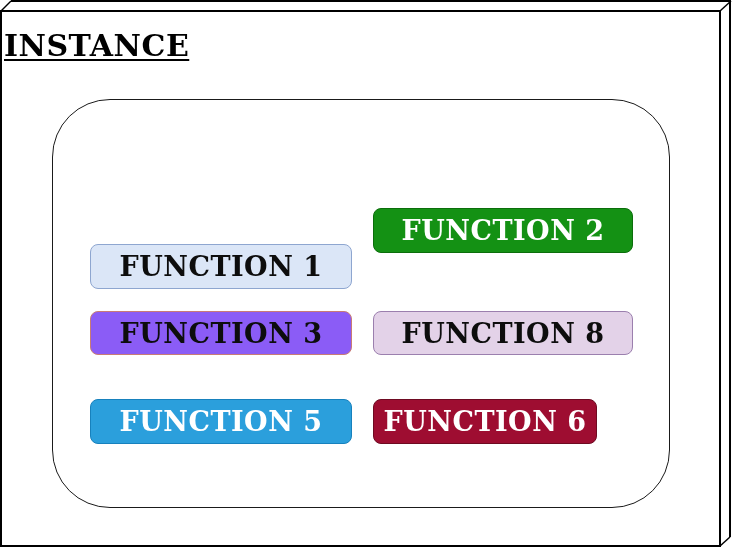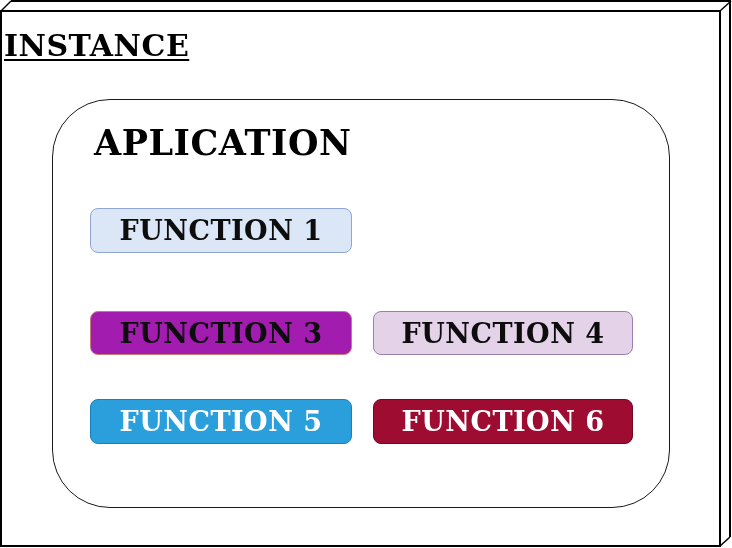--- a/index.html
+++ b/index.html
@@ -68,21 +68,21 @@
     white-space: nowrap;
     box-sizing: border-box;
     cursor: default;
   }
   
   .pos-1 { left: 90px;  top: 208px; width: 262px; height: 45px; }
   .pos-2 { left: 373px; top: 208px; width: 260px; height: 45px; }
   .pos-3 { left: 90px;  top: 311px; width: 262px; height: 44px; }
   .pos-4 { left: 373px; top: 311px; width: 260px; height: 44px; }
   .pos-5 { left: 90px;  top: 399px; width: 262px; height: 45px; }
-  .pos-6 { left: 373px; top: 399px; width: 260px; height: 45px; text-align: center; }
+  .pos-6 { left: 373px; top: 399px; width: 224px; height: 45px; text-align: center; }
 </style>
 </head>
 <body>
 
 <div id="stage">
 
   <svg id="frame-svg" viewBox="0 0 732 548" xmlns="http://www.w3.org/2000/svg">
 
     <path d="M1 546 L1 11 L720 11 L720 546 Z" fill="none" stroke="#000000" stroke-width="2"></path>
 
@@ -92,26 +92,26 @@
 
     <path d="M1 11 L11 1" fill="none" stroke="#000000" stroke-width="1.5"></path>
     <path d="M720 11 L731 1" fill="none" stroke="#000000" stroke-width="1.5"></path>
     <path d="M720 546 L730 537" fill="none" stroke="#000000" stroke-width="1.5"></path>
   </svg>
 
   <div class="instance-title">INSTANCE</div>
 
   <div class="app-box"></div>
 
-  <div class="app-title">APLICATION</div>
 
-  <div class="fn-btn pos-1" style="background-color: rgb(219, 230, 247); border-color: rgb(142, 166, 208); color: rgb(13, 13, 13);">FUNCTION 1</div>
+  <div class="fn-btn pos-1" style="background-color: rgb(219, 230, 247); border-color: rgb(142, 166, 208); color: rgb(13, 13, 13); margin-top: 36px;">FUNCTION 1</div>
 
+  <div class="fn-btn pos-2" style="background-color: rgb(20, 145, 20); border-color: rgb(11, 110, 11); color: rgb(255, 255, 255);">FUNCTION 2</div>
 
-  <div class="fn-btn pos-3" style="background-color: #a21caf; border-color: rgb(201, 123, 118); color: rgb(13, 13, 13);">FUNCTION 3</div>
+  <div class="fn-btn pos-3" style="background-color: #8b5cf6; border-color: rgb(201, 123, 118); color: rgb(13, 13, 13);">FUNCTION 3</div>
 
-  <div class="fn-btn pos-4" style="background-color: rgb(227, 210, 232); border-color: rgb(155, 127, 174); color: rgb(13, 13, 13);">FUNCTION 4</div>
+  <div class="fn-btn pos-4" style="background-color: rgb(227, 210, 232); border-color: rgb(155, 127, 174); color: rgb(13, 13, 13);">FUNCTION 8</div>
 
   <div class="fn-btn pos-5" style="background-color: rgb(43, 159, 220); border-color: rgb(23, 129, 189); color: rgb(255, 255, 255); text-align: right;">FUNCTION 5</div>
 
   <div class="fn-btn pos-6" style="background-color: rgb(158, 13, 49); border-color: rgb(110, 10, 34); color: rgb(255, 255, 255);">FUNCTION 6</div>
 
 </div>
 
 </body></html>

